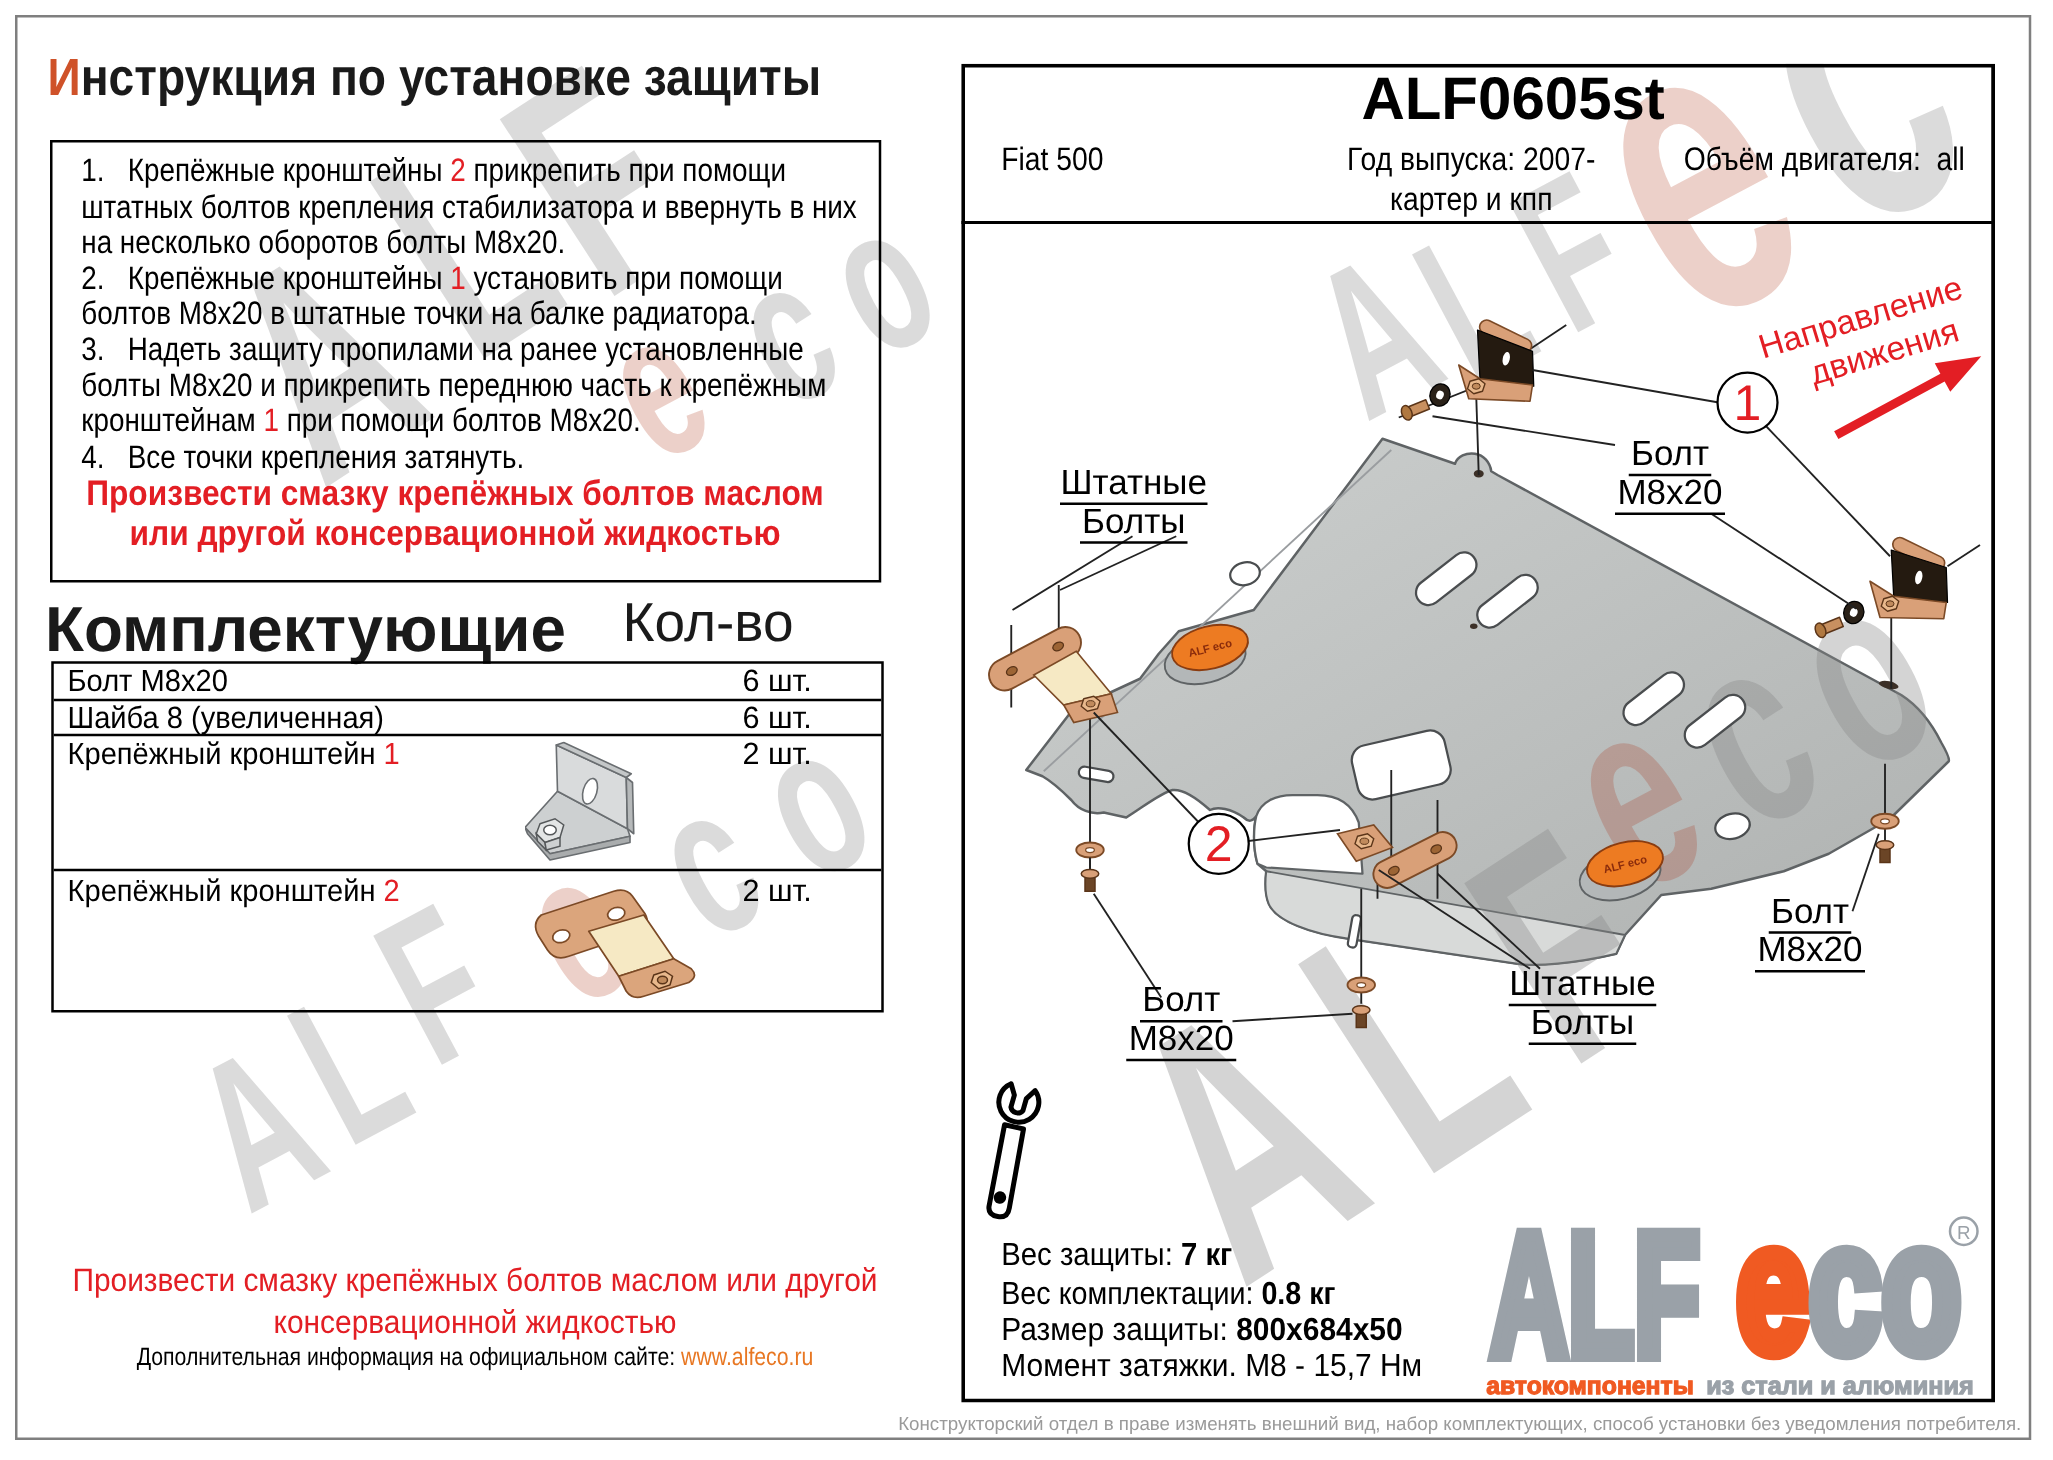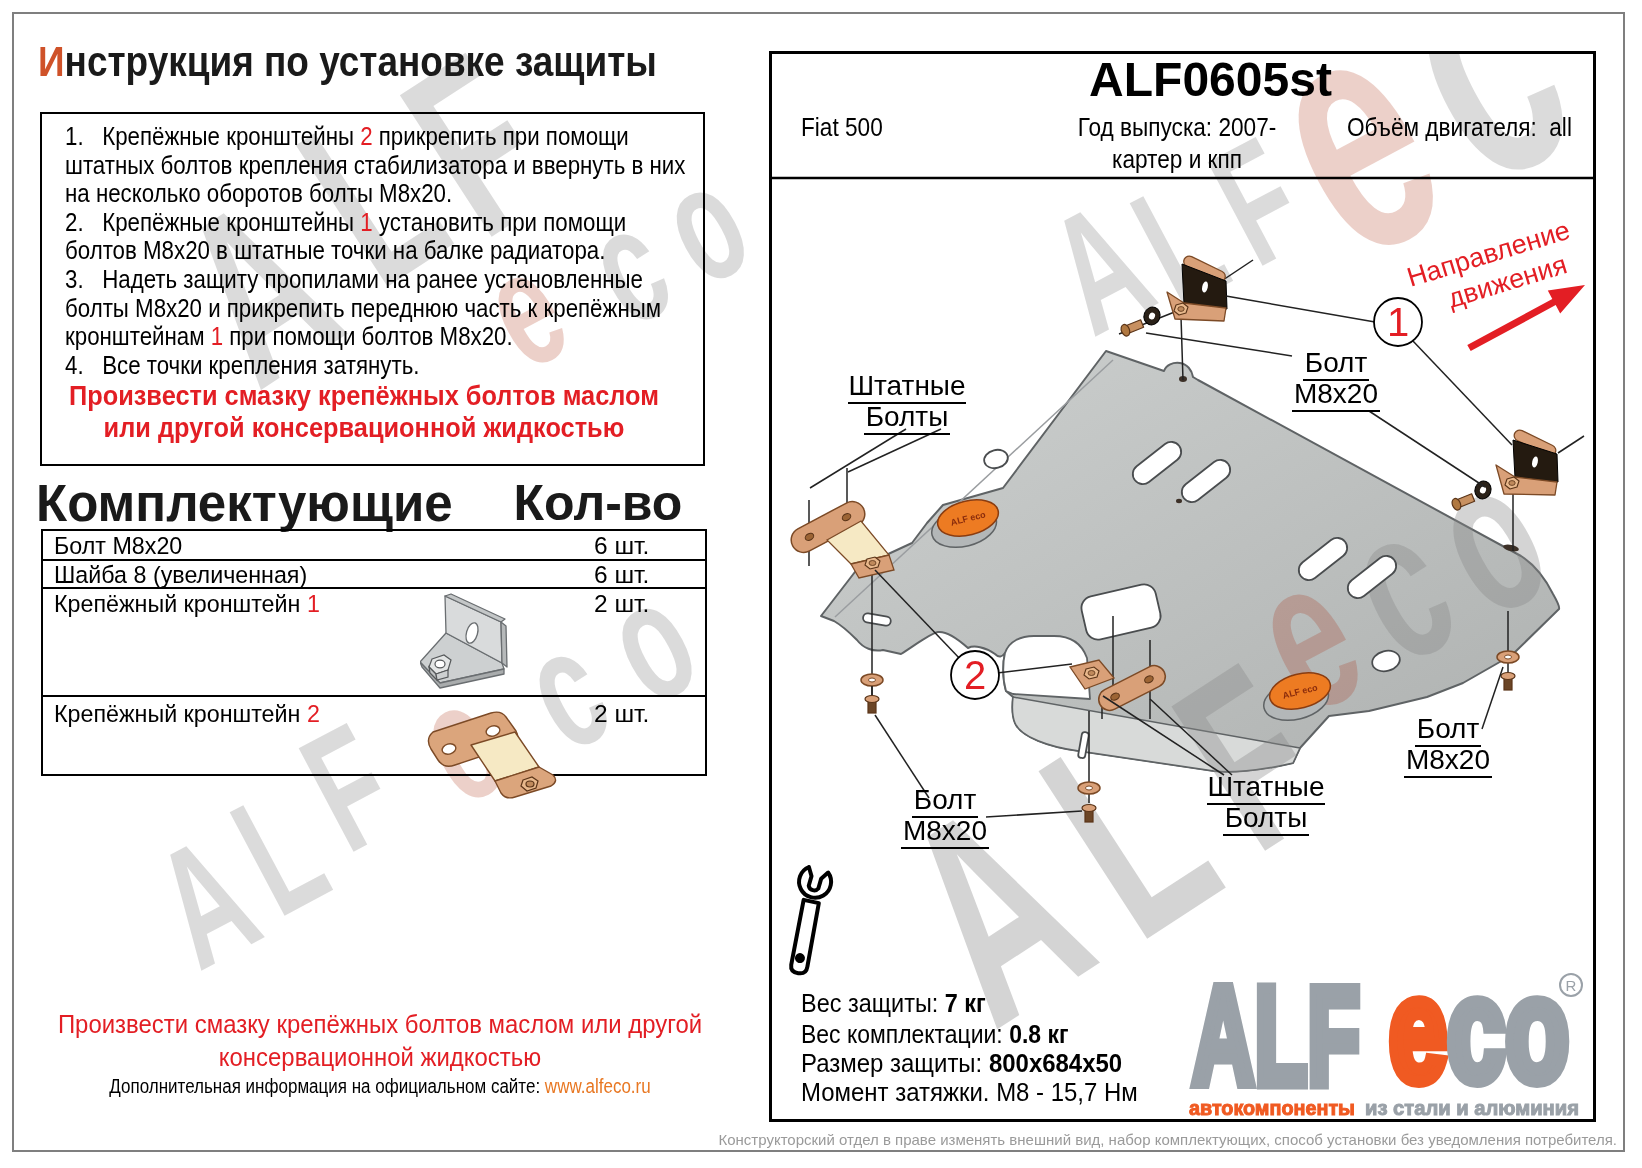--- a/index.html
+++ b/index.html
@@ -46,23 +46,23 @@
     <div>болты М8х20 и прикрепить переднюю часть к крепёжным</div>
     <div>кронштейнам <span style="color:#e31e24">1</span> при помощи болтов М8х20.</div>
     <div>4.&nbsp;&nbsp;&nbsp;Все точки крепления затянуть.</div>
   </div>
 
   <div class="abs" style="left:-28px;top:265px;width:700px;text-align:center;font-size:28.5px;line-height:32px;font-weight:bold;color:#e31e24;transform:scaleX(0.89);transform-origin:50% 0;white-space:nowrap;">Произвести смазку крепёжных болтов маслом<br>или другой консервационной жидкостью</div>
 </div>
 
 <div class="abs" style="left:36px;top:474px;font-size:51px;font-weight:bold;color:#1a1a1a;">Комплектующие</div>
 
-<div class="abs" style="left:498px;top:474px;width:200px;text-align:center;font-size:50px;font-weight:bold;color:#1a1a1a;">Кол-во</div>
-
-<div class="abs" style="left:41px;top:529px;width:666px;height:247px;border:2px solid #000;box-sizing:border-box;font-size:24.5px;">
+<div class="abs" style="left:498px;top:474px;width:200px;text-align:left;font-size:44px;font-weight:normal;color:#1a1a1a;">Кол-во</div>
+
+<div class="abs" style="left:41px;top:529px;width:666px;height:281px;border:2px solid #000;box-sizing:border-box;font-size:24.5px;">
 
   <div class="abs" style="left:0;top:28px;width:662px;height:2px;background:#000;"></div>
 
   <div class="abs" style="left:0;top:56px;width:662px;height:2px;background:#000;"></div>
 
   <div class="abs" style="left:0;top:164px;width:662px;height:2px;background:#000;"></div>
 
   <div class="abs" style="left:11px;top:1px;transform:scaleX(0.95);transform-origin:0 0;white-space:nowrap;">Болт М8х20</div>
 
   <div class="abs" style="left:551px;top:1px;">6 шт.</div>

